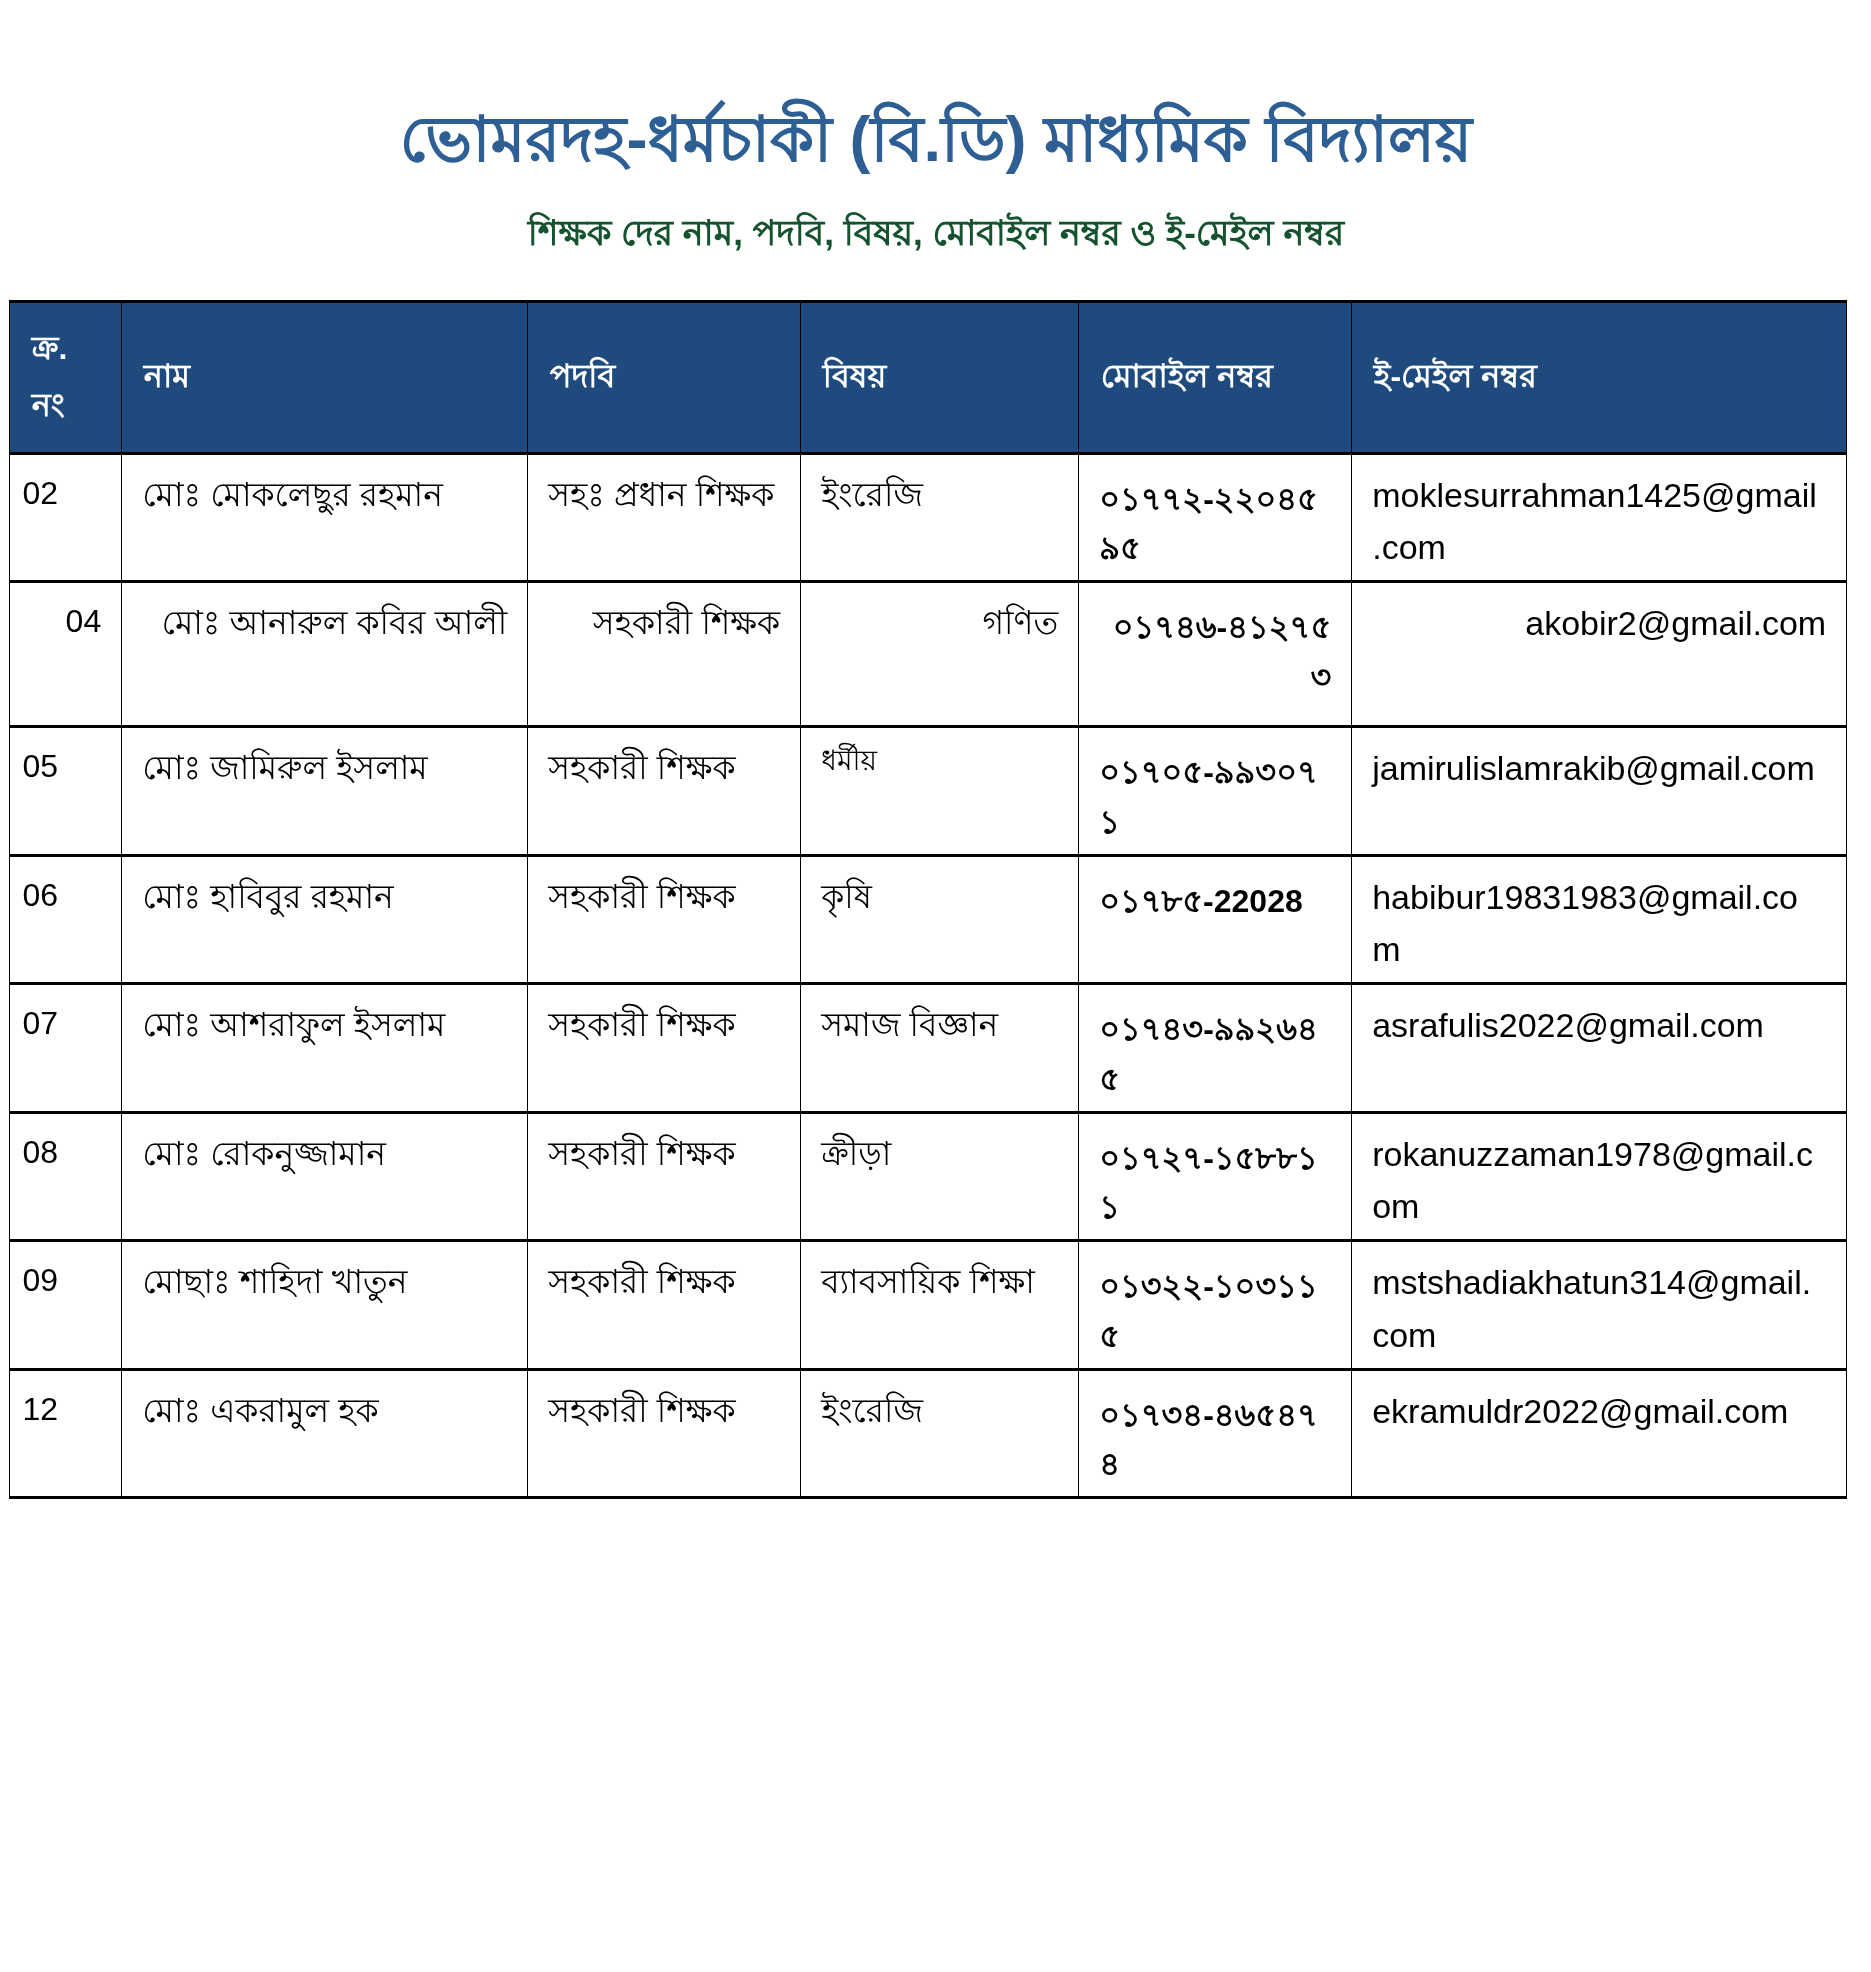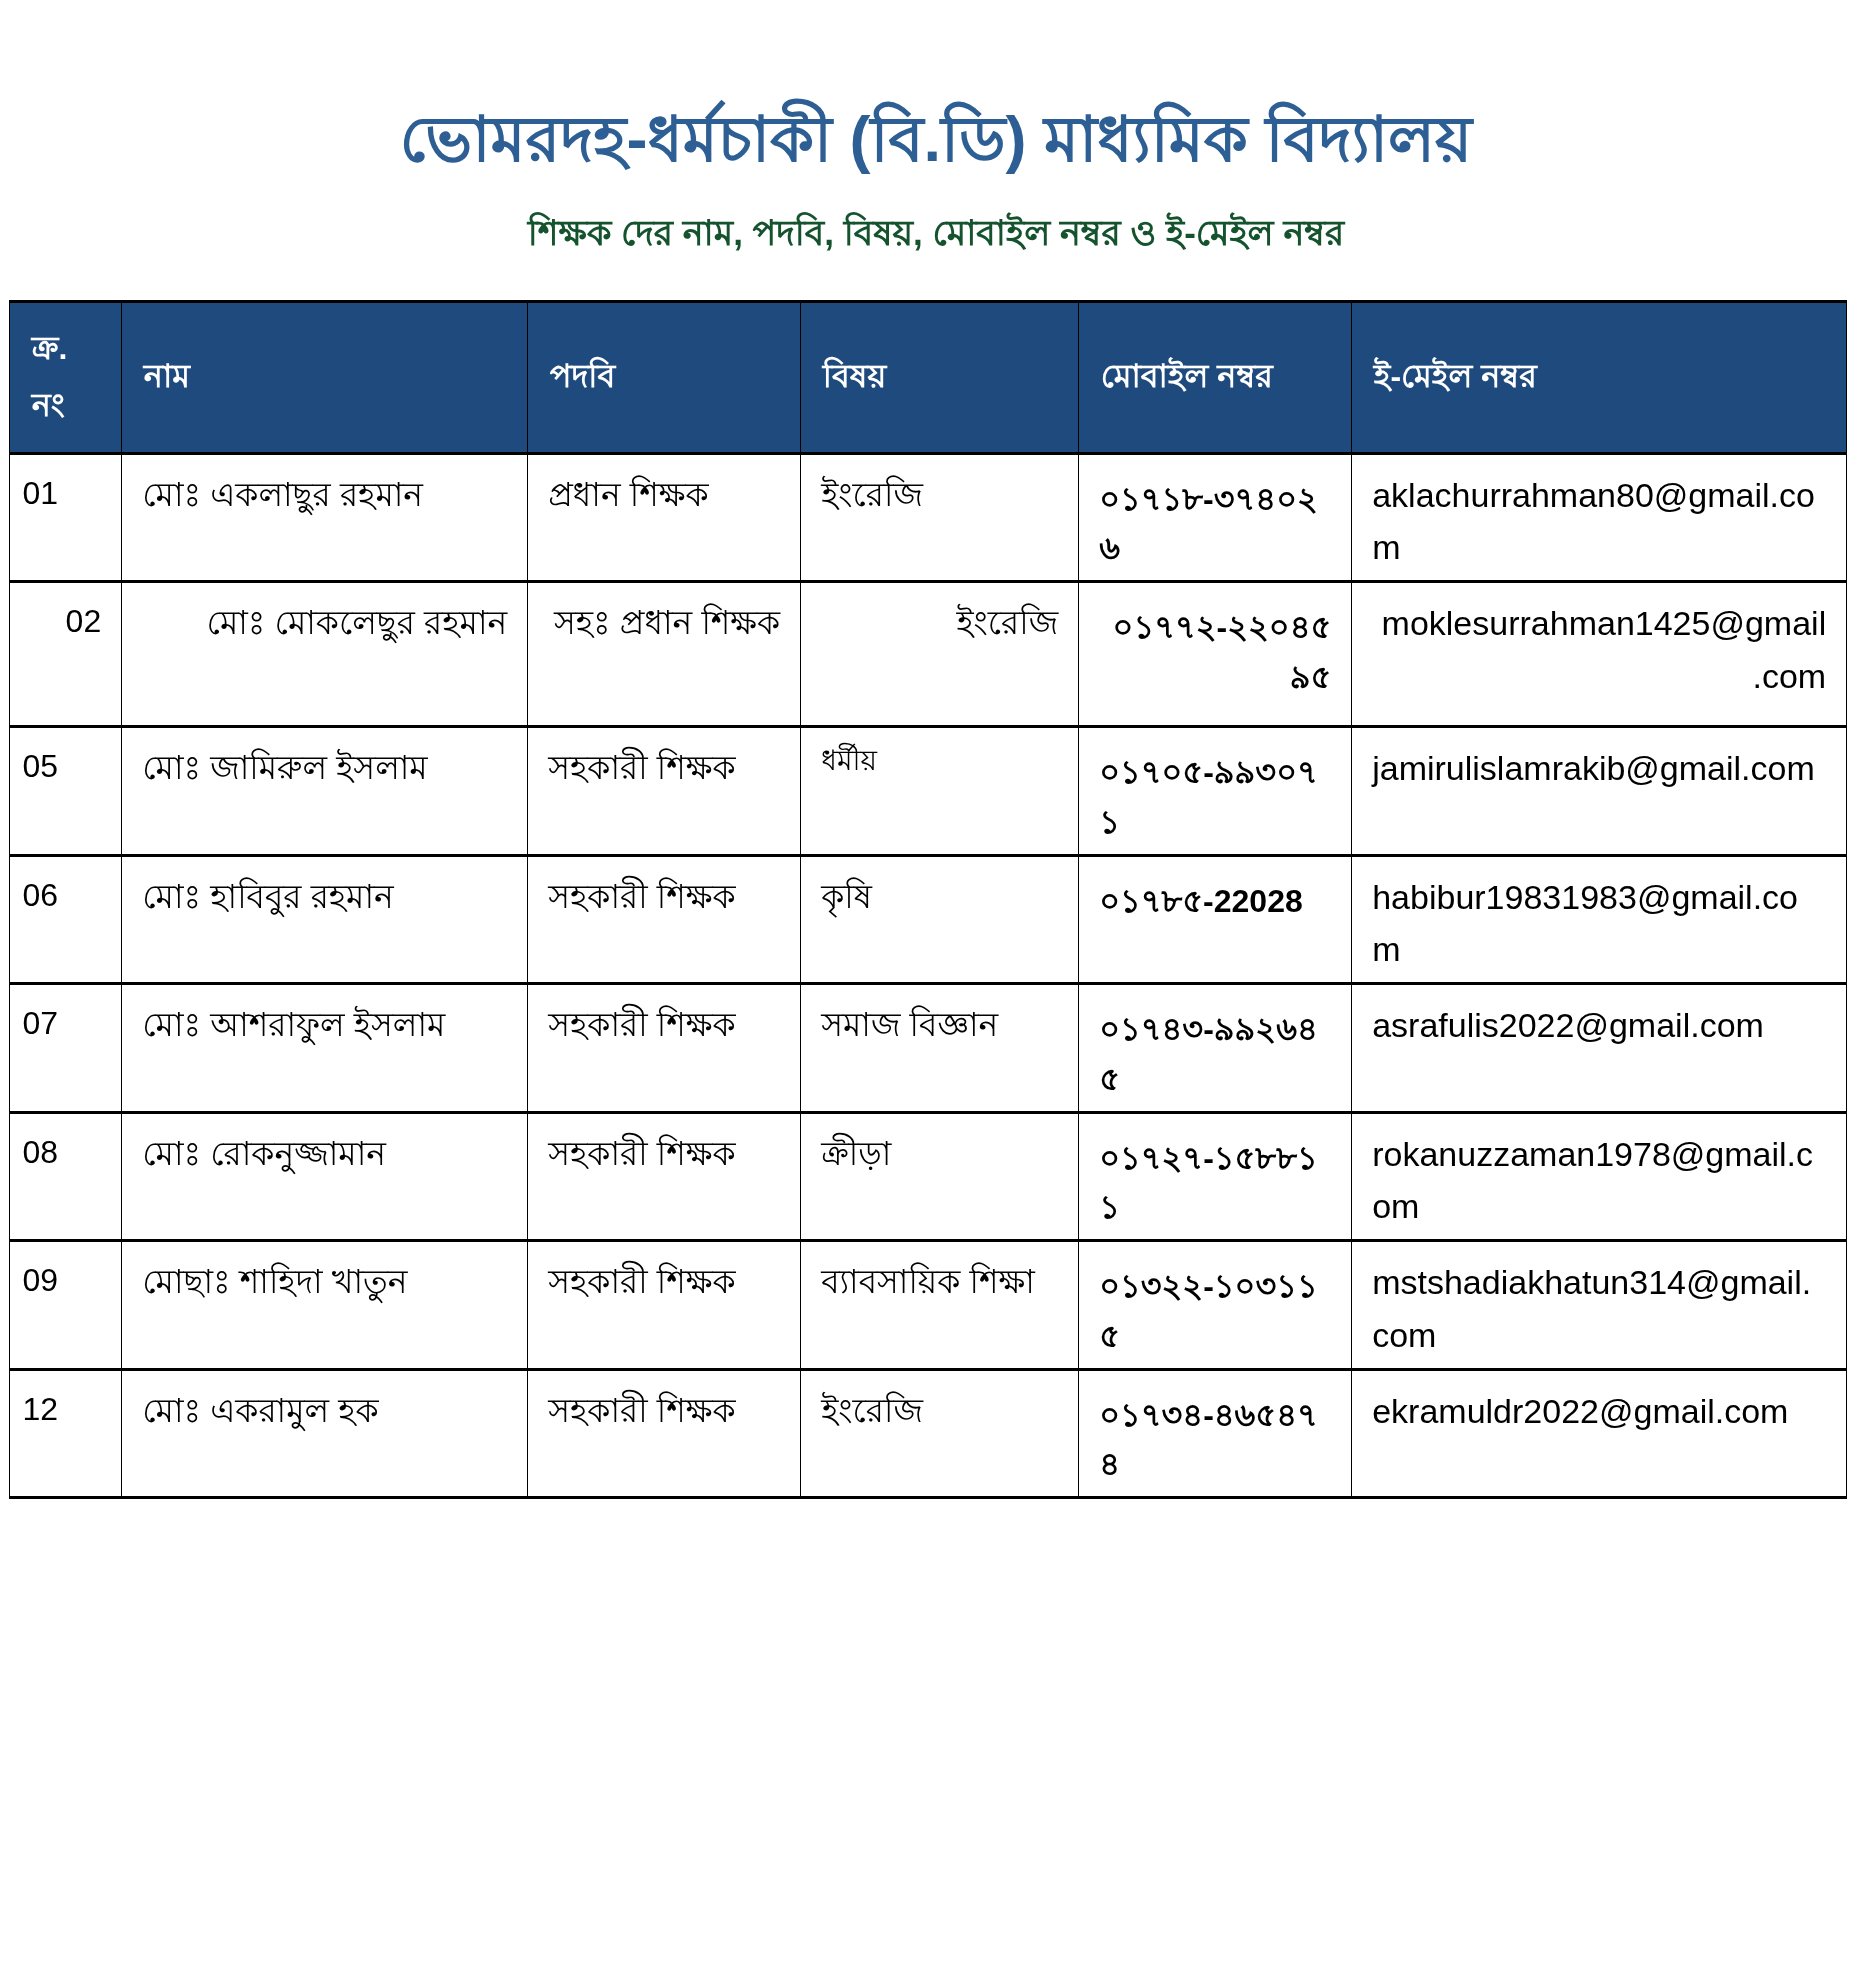--- a/index.html
+++ b/index.html
@@ -97,34 +97,34 @@
           <th class="col-serial">ক্র. নং</th>
           <th class="col-name">নাম</th>
           <th class="col-designation">পদবি</th>
           <th class="col-subject">বিষয়</th>
           <th class="col-mobile">মোবাইল নম্বর</th>
           <th class="col-email">ই-মেইল নম্বর</th>
         </tr>
     </thead>
     <tbody>
         <tr>
-          <td class="col-serial">01</td>
-          <td class="col-name">মোঃ একলাছুর রহমান</td>
-          <td class="col-designation">প্রধান শিক্ষক</td>
-          <td class="col-subject">ইংরেজি</td>
-          <td class="col-mobile">০১৭১৮-৩৭৪০২৬</td>
-          <td class="col-email">aklachurrahman80@gmail.com</td>
-        </tr>
-        <tr>
           <td class="col-serial">02</td>
           <td class="col-name">মোঃ মোকলেছুর রহমান</td>
           <td class="col-designation">সহঃ প্রধান শিক্ষক</td>
           <td class="col-subject">ইংরেজি</td>
           <td class="col-mobile">০১৭৭২-২২০৪৫৯৫</td>
           <td class="col-email">moklesurrahman1425@gmail.com</td>
+        </tr>
+        <tr>
+          <td class="col-serial">04</td>
+          <td class="col-name">মোঃ আনারুল কবির আলী</td>
+          <td class="col-designation">সহকারী শিক্ষক</td>
+          <td class="col-subject">গণিত</td>
+          <td class="col-mobile">০১৭৪৬-৪১২৭৫৩</td>
+          <td class="col-email">akobir2@gmail.com</td>
         </tr>
         <tr>
           <td class="col-serial">05</td>
           <td class="col-name">মোঃ জামিরুল ইসলাম</td>
           <td class="col-designation">সহকারী শিক্ষক</td>
           <td class="col-subject">ধর্মীয়</td>
           <td class="col-mobile">০১৭০৫-৯৯৩০৭১</td>
           <td class="col-email">jamirulislamrakib@gmail.com</td>
         </tr>
         <tr>

